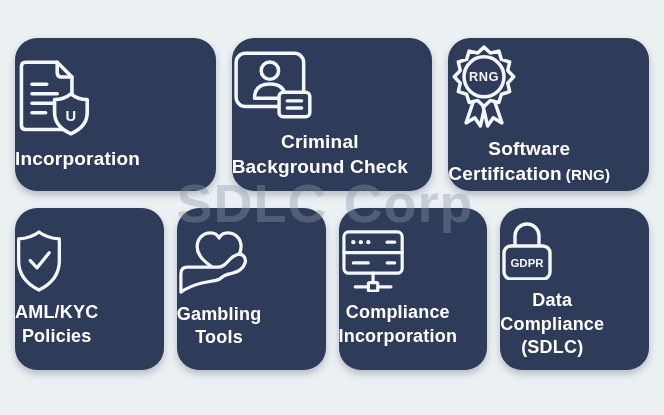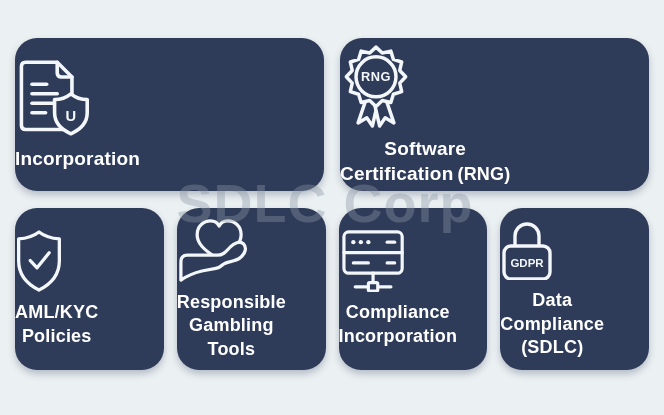--- a/index.html
+++ b/index.html
@@ -20,21 +20,21 @@
     flex:1; background:#2e3b59; border-radius:22px;
     display:flex; flex-direction:column; align-items:flex-start; justify-content:center;
     gap:9px; box-shadow:0 4px 7px rgba(46,59,89,0.28);
   }
   .icon-wrap { display:flex; align-items:center; justify-content:center; }
   .label {
     color:#ffffff; font-weight:700; text-align:center;
     font-size:19px; line-height:1.3; letter-spacing:0.2px;
   }
   .row-2 .label { font-size:18px; }
-  .paren { font-size:18px; margin-left:4px; }
+  .paren { font-size:15px; margin-left:4px; }
   svg { display:block; }
   .stroke {
     fill:none; stroke:#f3f7fa; stroke-width:3.4;
     stroke-linecap:round; stroke-linejoin:round;
   }
   .stroke-fill {
     fill:#2e3b59; stroke:#f3f7fa; stroke-width:3.4;
     stroke-linecap:round; stroke-linejoin:round;
   }
   .dot { fill:#f3f7fa; stroke:none; }
@@ -72,20 +72,36 @@
             <path class="stroke" d="M20 52 H33"></path>
             <path class="stroke-fill" d="M57 34 C62 38 68 39.5 72.5 39.5 V52 C72.5 62.5 64.8 68.5 57 72 C49.2 68.5 41.5 62.5 41.5 52 V39.5 C46 39.5 52 38 57 34 Z"></path>
             <text class="svg-text" x="57" y="59.5" font-size="14">U</text>
           </svg>
         </div>
         <div class="label">
           <div>Incorporation</div>
         </div>
       </div>
 
+      <div class="card">
+        <div class="icon-wrap">
+          <svg width="86" height="72" viewBox="2 2 84 70">
+            <rect class="stroke" x="6" y="6" width="66" height="52" rx="9"></rect>
+            <circle class="stroke" cx="39" cy="23" r="8.5"></circle>
+            <path class="stroke" d="M24 50 C24 40 30 36 39 36 C48 36 54 40 54 50 Z"></path>
+            <rect class="stroke-fill" x="48" y="44" width="30" height="24" rx="4"></rect>
+            <path class="stroke" d="M56 52.5 H70"></path>
+            <path class="stroke" d="M56 59.5 H70"></path>
+          </svg>
+        </div>
+        <div class="label">
+          <div>Criminal</div>
+          <div>Background Check</div>
+        </div>
+      </div>
 
       <div class="card">
         <div class="icon-wrap">
           <svg width="72" height="86" viewBox="10 4 70 84">
             <path class="stroke-fill" d="M36 58 L27.5 83 L36 78 L41.5 86 L47 62 Z"></path>
             <path class="stroke-fill" d="M54 58 L62.5 83 L54 78 L48.5 86 L43 62 Z"></path>
             <polygon class="stroke-fill" stroke-width="3.2" points="74,38 68.2,44.2 70.1,52.5 62,55 59.5,63.1 51.2,61.2 45,67 38.8,61.2 30.5,63.1 28,55 19.9,52.5 21.8,44.2 16,38 21.8,31.8 19.9,23.5 28,21 30.5,12.9 38.8,14.8 45,9 51.2,14.8 59.5,12.9 62,21 70.1,23.5 68.2,31.8"></polygon>
             <circle class="stroke-fill" cx="45" cy="38" r="19.5"></circle>
             <text class="svg-text" x="45" y="42.5" font-size="12.5" letter-spacing="0.5">RNG</text>
           </svg>
@@ -114,21 +130,20 @@
       </div>
 
       <div class="card">
         <div class="icon-wrap">
           <svg width="90" height="65" viewBox="4 10 94 68">
             <path class="stroke" d="M48 56 C41 48.5 25 42 25 28.5 C25 19.5 32 14 39 14 C43 14 46.5 16.2 48 19.5 C49.5 16.2 53 14 57 14 C64 14 71 19.5 71 28.5 C71 42 55 48.5 48 56 Z"></path>
             <path class="stroke-fill" d="M8 76 L8 57 Q8 50 15 50 L46 50 C53 50 55.8 45.2 59.8 41.2 C63.3 37.7 69.5 34.2 73.5 38.2 C77.5 42.4 75 48.8 69.8 52.8 C63.8 57.4 55.5 56 51 60.5 Q48.5 63 44.5 63.8 L30 66.5 Q17.5 69.5 8 76 Z"></path>
           </svg>
         </div>
         <div class="label">
-          <div>Responsible</div>
           <div>Gambling</div>
           <div>Tools</div>
         </div>
       </div>
 
       <div class="card">
         <div class="icon-wrap">
           <svg width="70" height="62" viewBox="4 4 72 66">
             <rect class="stroke" x="8" y="6" width="62" height="44" rx="5"></rect>
             <path class="stroke" d="M8 28 H70"></path>

